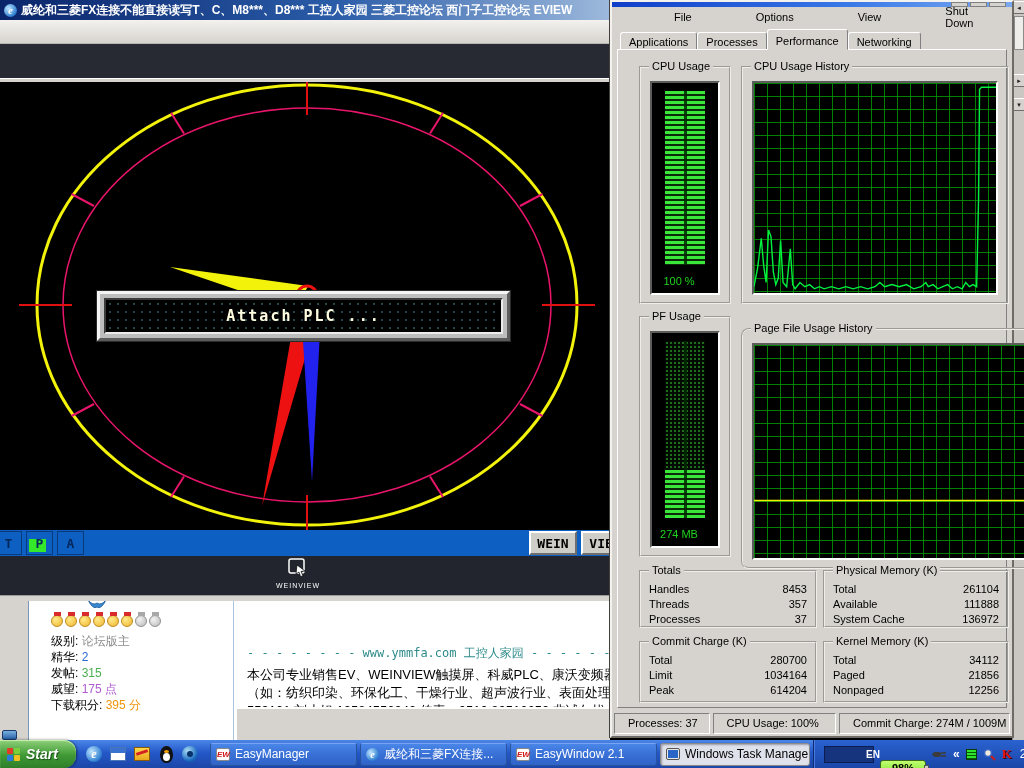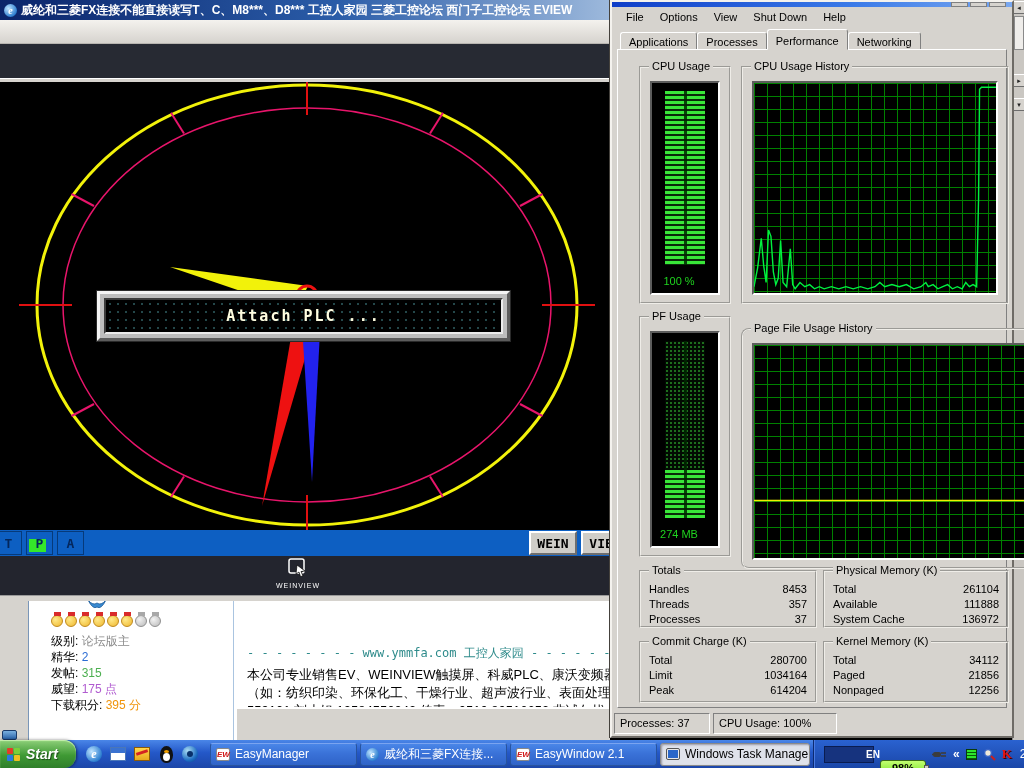--- a/index.html
+++ b/index.html
@@ -76,21 +76,21 @@
     border:1px solid; border-color:#fff #6e6e6e #6e6e6e #fff; font-size:7px; line-height:11px; text-align:center; color:#222; }
   #right-thumb { position:absolute; left:1px; top:16px; width:10px; height:34px; background:#efedea; border:1px solid #8a8a8a; }
 
   
   #taskman { position:absolute; left:610px; top:0; width:404px; height:738px;
     background:#d6d3ce; border:2px solid; border-color:#f4f2ee #6e6b66 #6e6b66 #f4f2ee; box-shadow:-1px 0 0 #44413c; }
   #tm-titlebar { position:absolute; left:0; top:0; width:100%; height:5px;
     background:linear-gradient(to right,#0f3ec8,#3a7ae8 60%,#7aa8f0); }
   .tm-capbtn { position:absolute; top:0; width:17px; height:5px; background:#d6d3ce; border:1px solid #808080; }
   #tm-menubar { position:absolute; left:0; top:5px; width:100%; height:20px; display:flex; align-items:center; padding-left:6px; background:#d6d3ce; }
-  .menu-item { font-size:11px; padding:2px 8px; color:#000; }
+  .menu-item { font-size:11px; padding:2px 8px; color:#000;margin-left:48px; }
   #tm-tabs { position:absolute; left:8px; top:27px; display:flex; align-items:flex-end; height:21px; }
   .tab { font-size:11px; padding:3px 8px 2px; background:#d6d3ce;
     border:1px solid; border-color:#fff #808080 #d6d3ce #fff; border-radius:3px 3px 0 0; height:18px; }
   .tab.active { height:21px; padding-top:5px; position:relative; z-index:3; box-shadow:0 1px 0 #d6d3ce; }
   #tm-page { position:absolute; left:5px; right:5px; top:47px; bottom:28px; background:#d6d3ce;
     border:1px solid; border-color:#fff #808080 #808080 #fff; }
 
   .groupbox { position:absolute; border:2px groove #efede8; }
   .gb-label { position:absolute; top:-8px; left:8px; background:#d6d3ce; padding:0 3px; font-size:11px; color:#000; white-space:nowrap; }
   .gb-rows { position:absolute; left:8px; right:8px; top:10px; }
@@ -110,21 +110,21 @@
 
   .graph-panel { position:absolute; left:9px; right:9px; top:13px; bottom:7px;
     border:2px solid; border-color:#5c5c5c #fff #fff #5c5c5c;
     background-color:#000;
     background-image:linear-gradient(rgba(0,135,0,.95) 1px, transparent 1px),
                      linear-gradient(90deg, rgba(0,135,0,.95) 1px, transparent 1px);
     background-size:13px 13px; overflow:hidden; }
   .graph-panel svg { width:100%; height:100%; display:block; }
 
   #tm-statusbar { position:absolute; left:2px; right:2px; bottom:2px; height:23px; background:#d6d3ce; display:flex; gap:3px; padding-top:2px; }
-  .status-cell { border:1px solid; border-color:#808080 #fff #fff #808080; font-size:11px; padding:3px 5px; color:#000; white-space:nowrap; overflow:hidden; }
+  .status-cell { border:1px solid; border-color:#808080 #fff #fff #808080; font-size:11px; padding:3px 13px; color:#000; white-space:nowrap; overflow:hidden; }
 
   
   #taskbar { position:absolute; left:0; top:740px; width:1024px; height:28px;
     background:linear-gradient(#4a86e8,#2458c8 45%,#1c46a8); display:flex; align-items:center; z-index:50; }
   #start-btn { flex:none; width:76px; height:28px; border-radius:0 12px 12px 0;
     background:linear-gradient(#8ed07a,#3f9934 55%,#2f7f2a);
     box-shadow:inset 0 1px 1px #c8f0b0, 1px 0 3px rgba(0,0,0,.5);
     display:flex; align-items:center; gap:5px; padding:0 10px 0 7px;
     color:#fff; font:bold italic 14px "Liberation Sans",sans-serif; text-shadow:1px 1px 1px #1a4a16; }
   .flag { width:14px; height:13px; display:grid; grid-template-columns:6px 6px; grid-template-rows:6px 6px; gap:1px; }
@@ -411,20 +411,21 @@
             <span>Nonpaged</span>
             <span>12256</span>
           </div>
       </div>
     </div>
   </div>
 
   <div id="tm-statusbar">
     <div class="status-cell" style="width:96px;">Processes: 37</div>
     <div class="status-cell" style="width:124px;">CPU Usage: 100%</div>
+    <div class="status-cell" style="width:172px;">Commit Charge: 274M / 1009M</div>
   </div>
 </div>
 
 <div id="taskbar">
   <div id="start-btn">
     <span class="flag">
       <i style="background:#e23c28;"></i>
         <i style="background:#7ad038;"></i>
       <i style="background:#2a7ae0;"></i>
         <i style="background:#f0c020;"></i>

